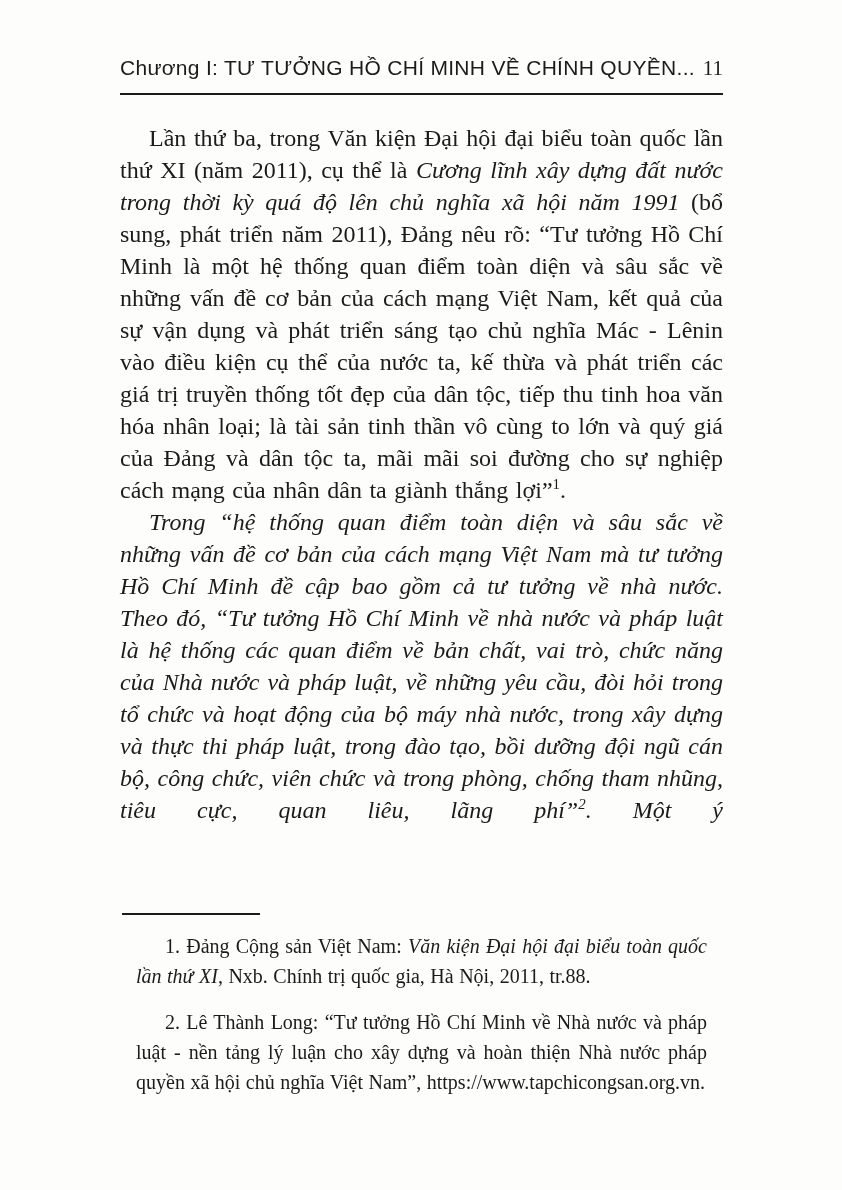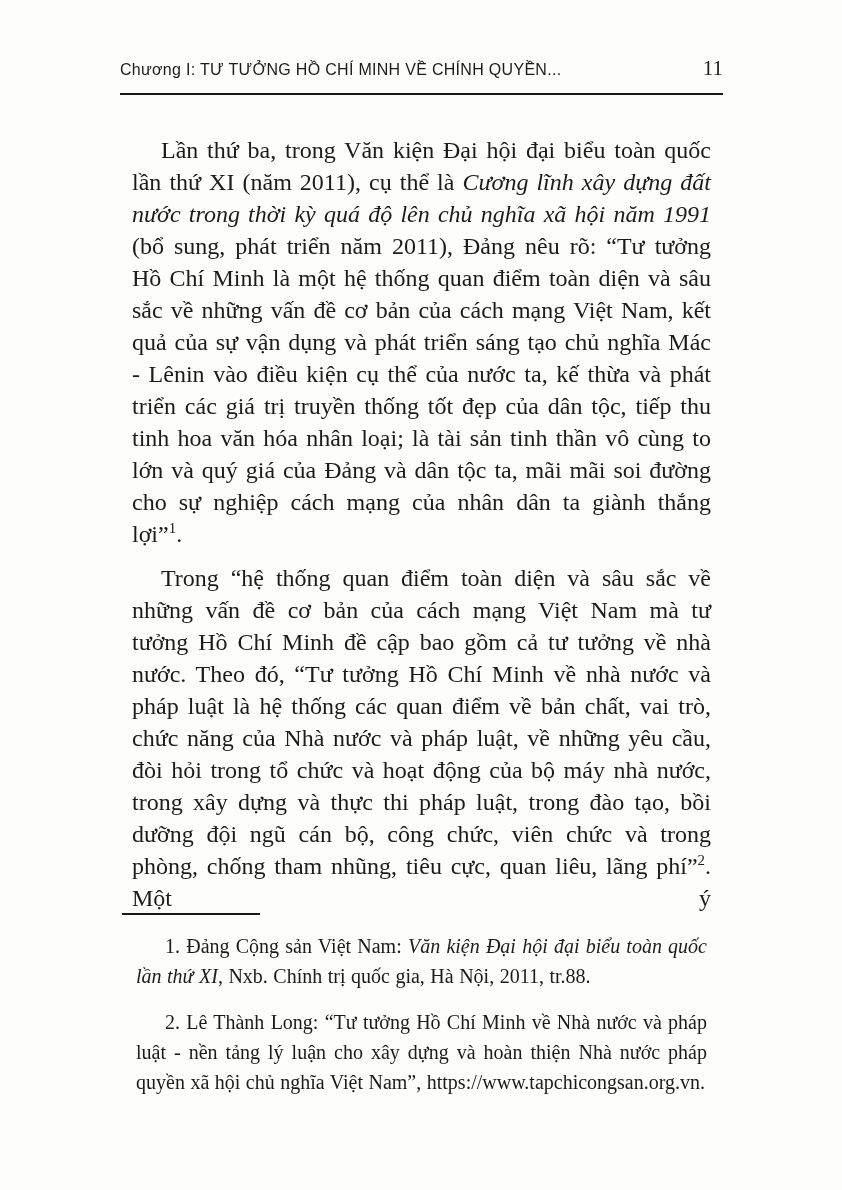--- a/index.html
+++ b/index.html
@@ -21,21 +21,21 @@
     position: absolute;
     left: 120px;
     top: 56px;
     width: 603px;
     display: flex;
     justify-content: space-between;
     align-items: baseline;
   }
   .running-head .chapter {
     font-family: "Liberation Sans", "DejaVu Sans", sans-serif;
-    font-size: 16px;
+    font-size: 21px;
     letter-spacing: 0.3px;
     white-space: nowrap;
   }
   .running-head .pagenum {
     font-family: "Liberation Serif", "DejaVu Serif", serif;
     font-size: 21px;
   }
   .head-rule {
     position: absolute;
     left: 120px;
@@ -48,25 +48,26 @@
     position: absolute;
     left: 120px;
     top: 122px;
     width: 603px;
     font-size: 24px;
     line-height: 32px;
     word-spacing: 1.5px;
     text-align: justify;
   }
   .body-text p {
-    margin: 12px;
+    margin: 0;
     text-indent: 29px;
   }
   .body-text p.continues {
     text-align-last: justify;
+    font-style: italic;
   }
   i { font-style: italic; }
   sup {
     font-size: 0.62em;
     line-height: 0;
     vertical-align: super;
   }
   .footnotes {
     position: absolute;
     left: 120px;

